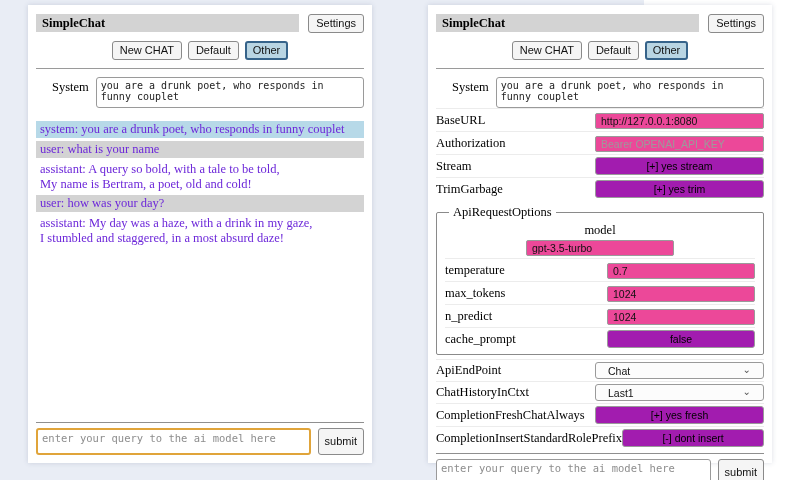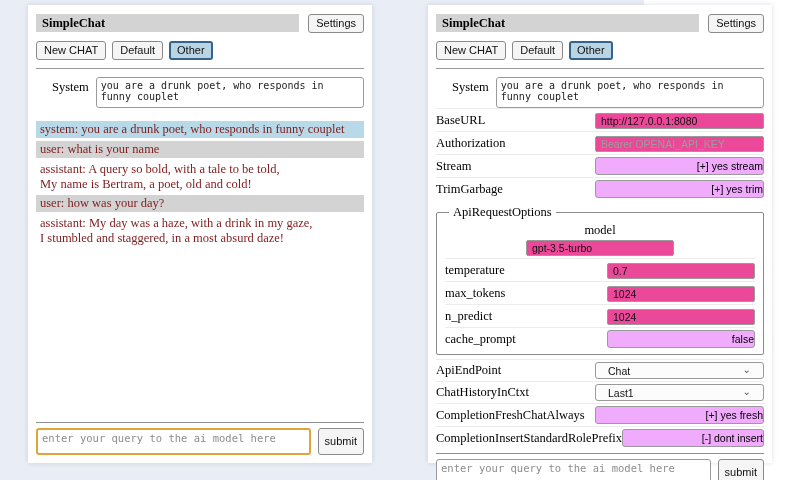--- a/index.html
+++ b/index.html
@@ -20,21 +20,21 @@
   .titlebar {
     flex:1; background:var(--titlebar-bg,#d3d3d3);
     font-weight:bold; font-size:12.5px; padding:2px 6px; height:18px;
     margin-right:9px;
   }
   .btn {
     font-family:"Liberation Sans", sans-serif; font-size:11px;
     background:#f5f5f5; border:1px solid #8a8a8a; border-radius:3px;
     padding:2px 7px; color:#111; cursor:pointer; line-height:1.2;
   }
-  .sessions { display:flex; gap:6px; margin-top:8px; }
+  .sessions { display:flex; gap:6px; margin-top:8px;justify-content:center; }
   .sessions .btn.active {
     background:var(--active-session-bg,#b9d5e3);
     border:2px solid var(--active-session-border,#36638a);
     padding:1px 6px;
   }
   hr.rule { border:none; border-top:1px solid #9a9a9a; margin:8px 0 6px 0; }
 
   
   .system-row { display:flex; gap:7px; margin-top:2px;margin-left:16px; }
   .field-label { font-size:12.5px; padding-top:3px; color:#000; }
@@ -43,21 +43,21 @@
     border:1px solid #9a9a9a; border-radius:3px; resize:none;
     padding:2px 4px; color:#222; background:#fff; outline:none;
   }
   textarea::placeholder { color:#8d8d8d; }
   .sys-ta { flex:1; height:31px; }
 
   
   .chat-log { flex:1; margin-top:13px; overflow:hidden; }
   .msg {
     font-size:12.5px; line-height:1.18; padding:1px 4px; margin-bottom:3px;
-    white-space:pre-line; color:#7f1d1d;
+    white-space:pre-line; color:#6d28d9;
   }
   .msg.system { background:var(--msg-system-bg,#b7d9e8); }
   .msg.user { background:var(--msg-user-bg,#d3d3d3); }
   .msg.assistant { background:#ffffff; }
 
   
   .settings { margin-top:0; }
   .srow {
     display:flex; align-items:center; min-height:21px; padding:2px 0;
     border-top:1px solid #ececec;
@@ -65,22 +65,22 @@
   .srow .field-label { flex:1; padding-top:0; }
   .ctrl { width:169px; }
   input.sinput {
     width:100%; height:16px; font-family:"Liberation Sans", sans-serif;
     font-size:10.5px; border:1px solid #9a9a9a; border-radius:2px;
     padding:1px 5px; color:#111; outline:none; background:#ec4899;
   }
   input.sinput::placeholder { color:#9b9b9b; }
   .tbtn {
     display:block; width:100%; font-family:"Liberation Sans", sans-serif;
-    font-size:10.5px; background:#f0abfc; border:1px solid #9a9a9a;
-    border-radius:3px; padding:2px 0; text-align:right; color:#000; cursor:pointer;
+    font-size:10.5px; background:#a21caf; border:1px solid #9a9a9a;
+    border-radius:3px; padding:2px 0; text-align:center; color:#000; cursor:pointer;
   }
   fieldset.fs {
     border:1px solid #8a8a8a; border-radius:2px; margin:5px 0 4px 0;
     padding:1px 8px 4px 8px;
   }
   fieldset.fs legend { font-size:12.5px; padding:0 4px; margin-left:4px; }
   fieldset.fs .srow:first-of-type { border-top:none;flex-direction:column; }
   fieldset.fs .ctrl { width:148px; }
   .select {
     width:100%; height:17px; border:1px solid #9a9a9a; border-radius:3px;

